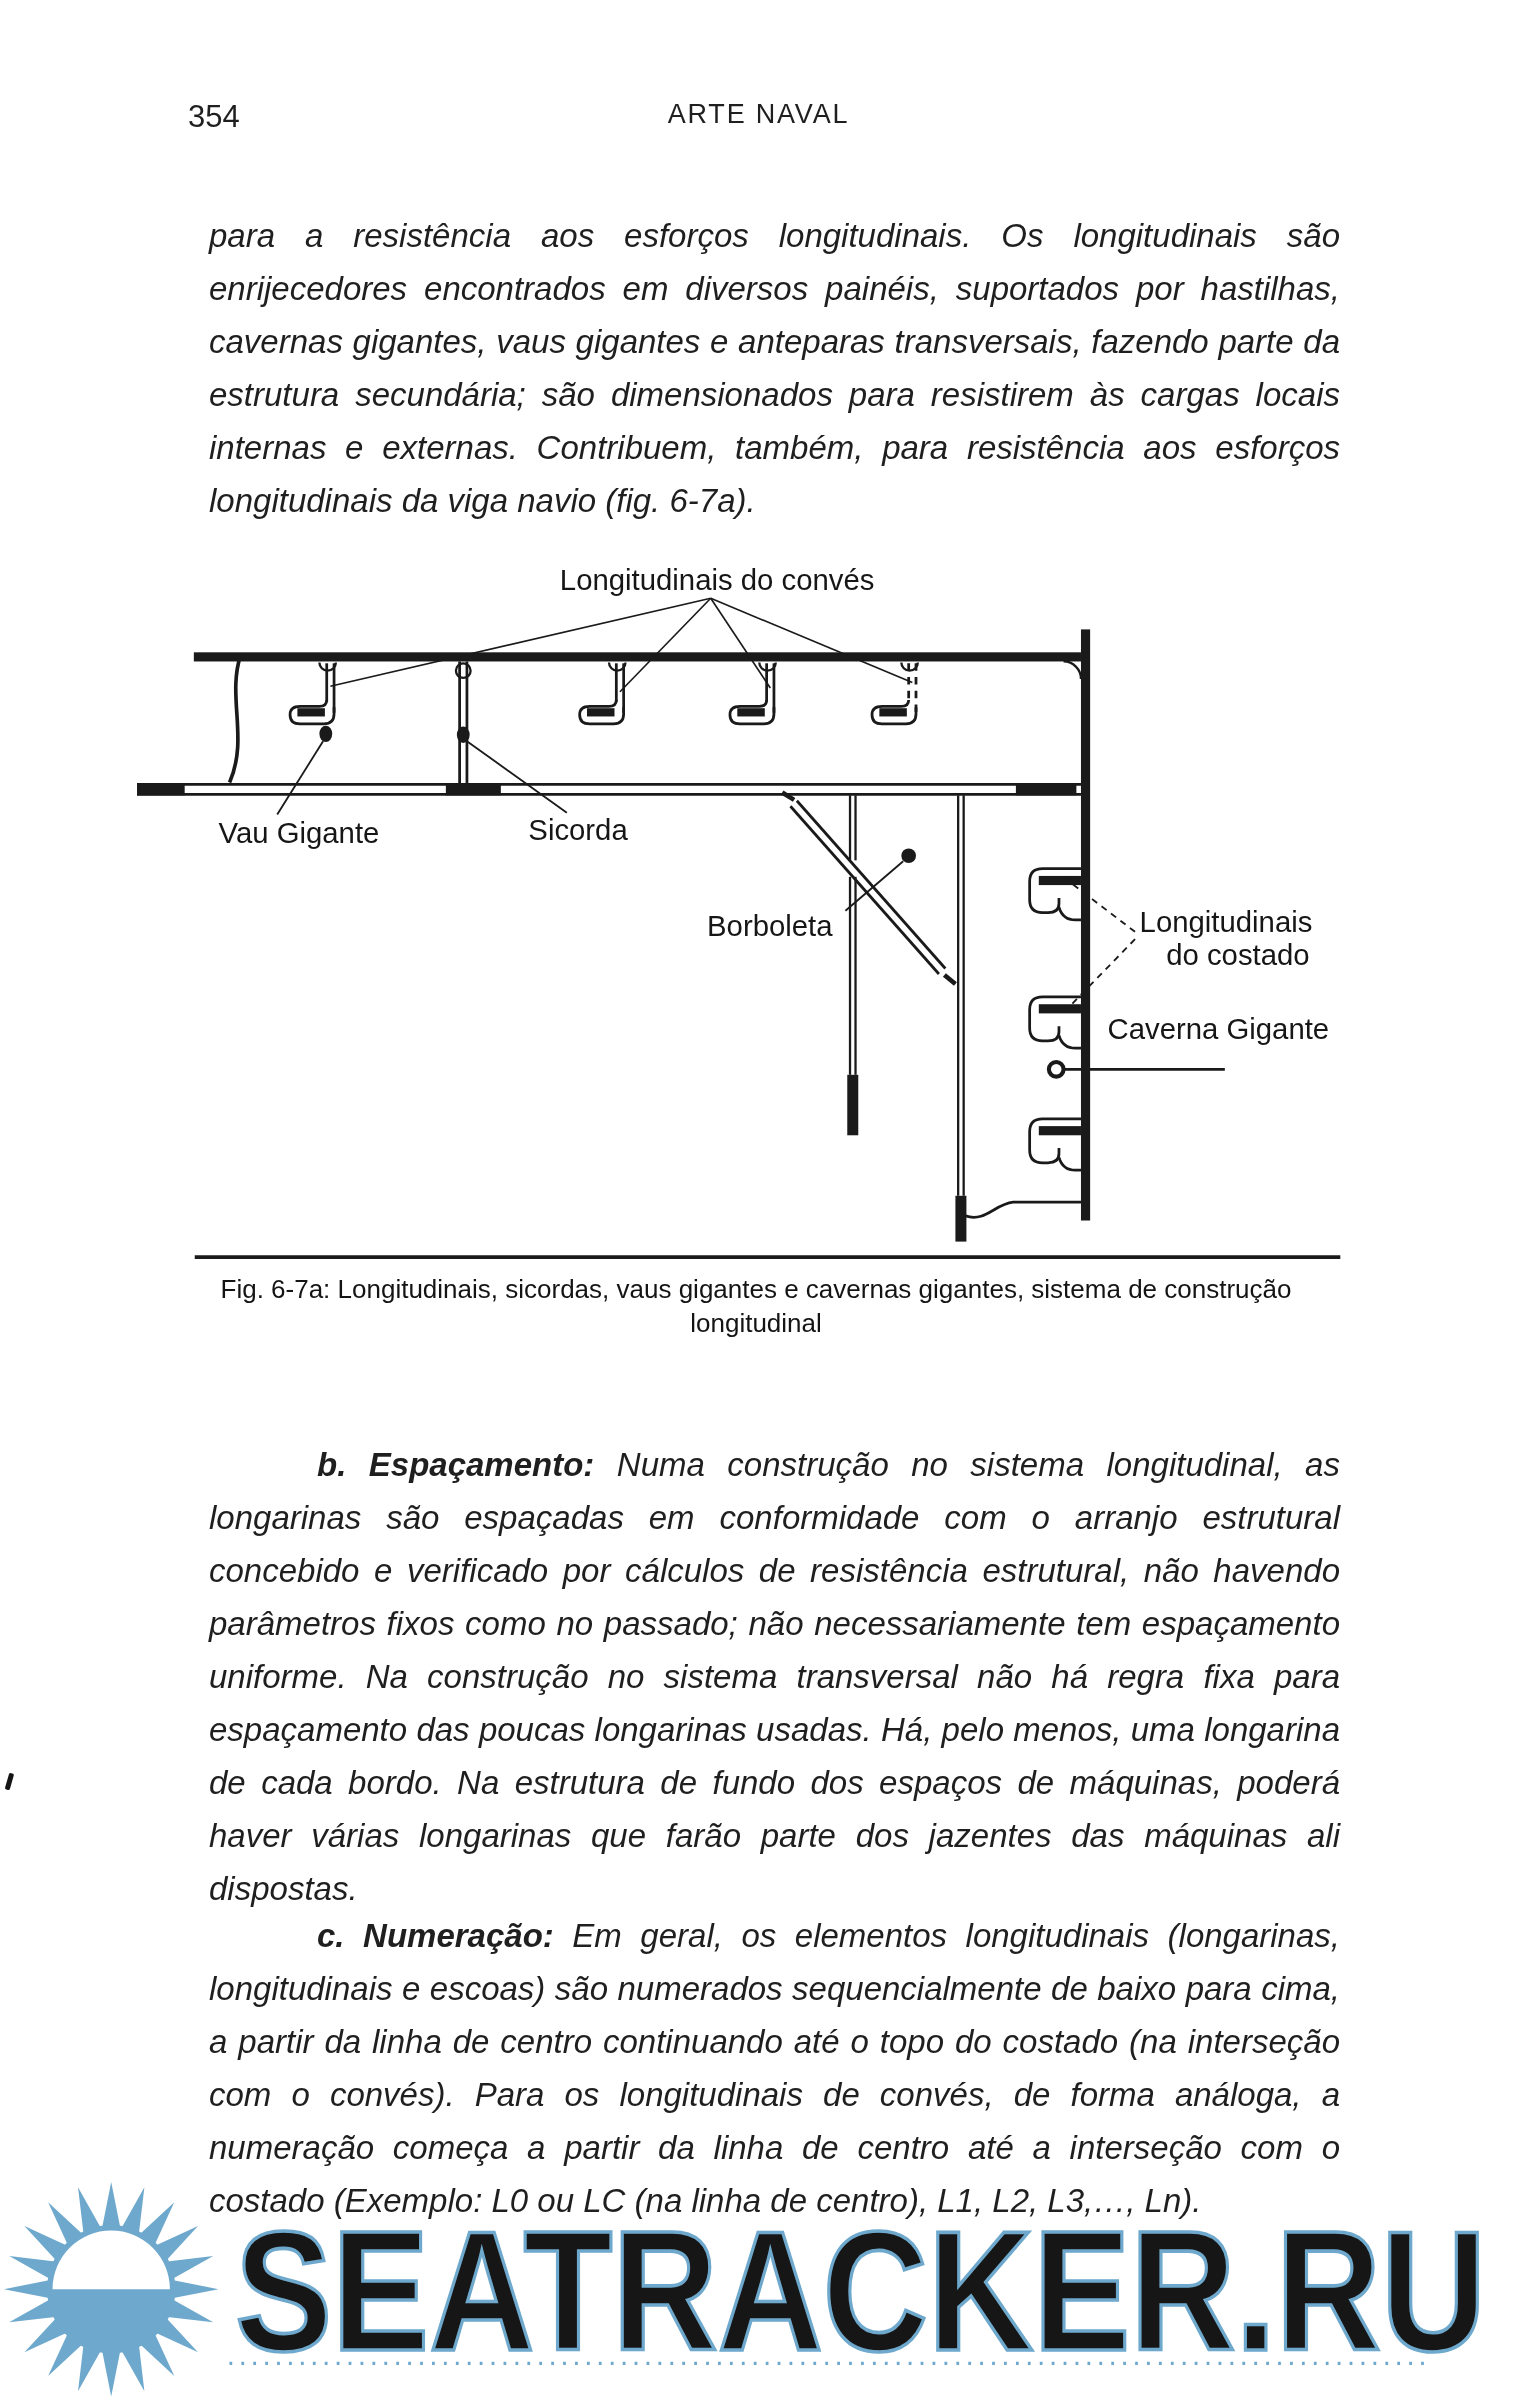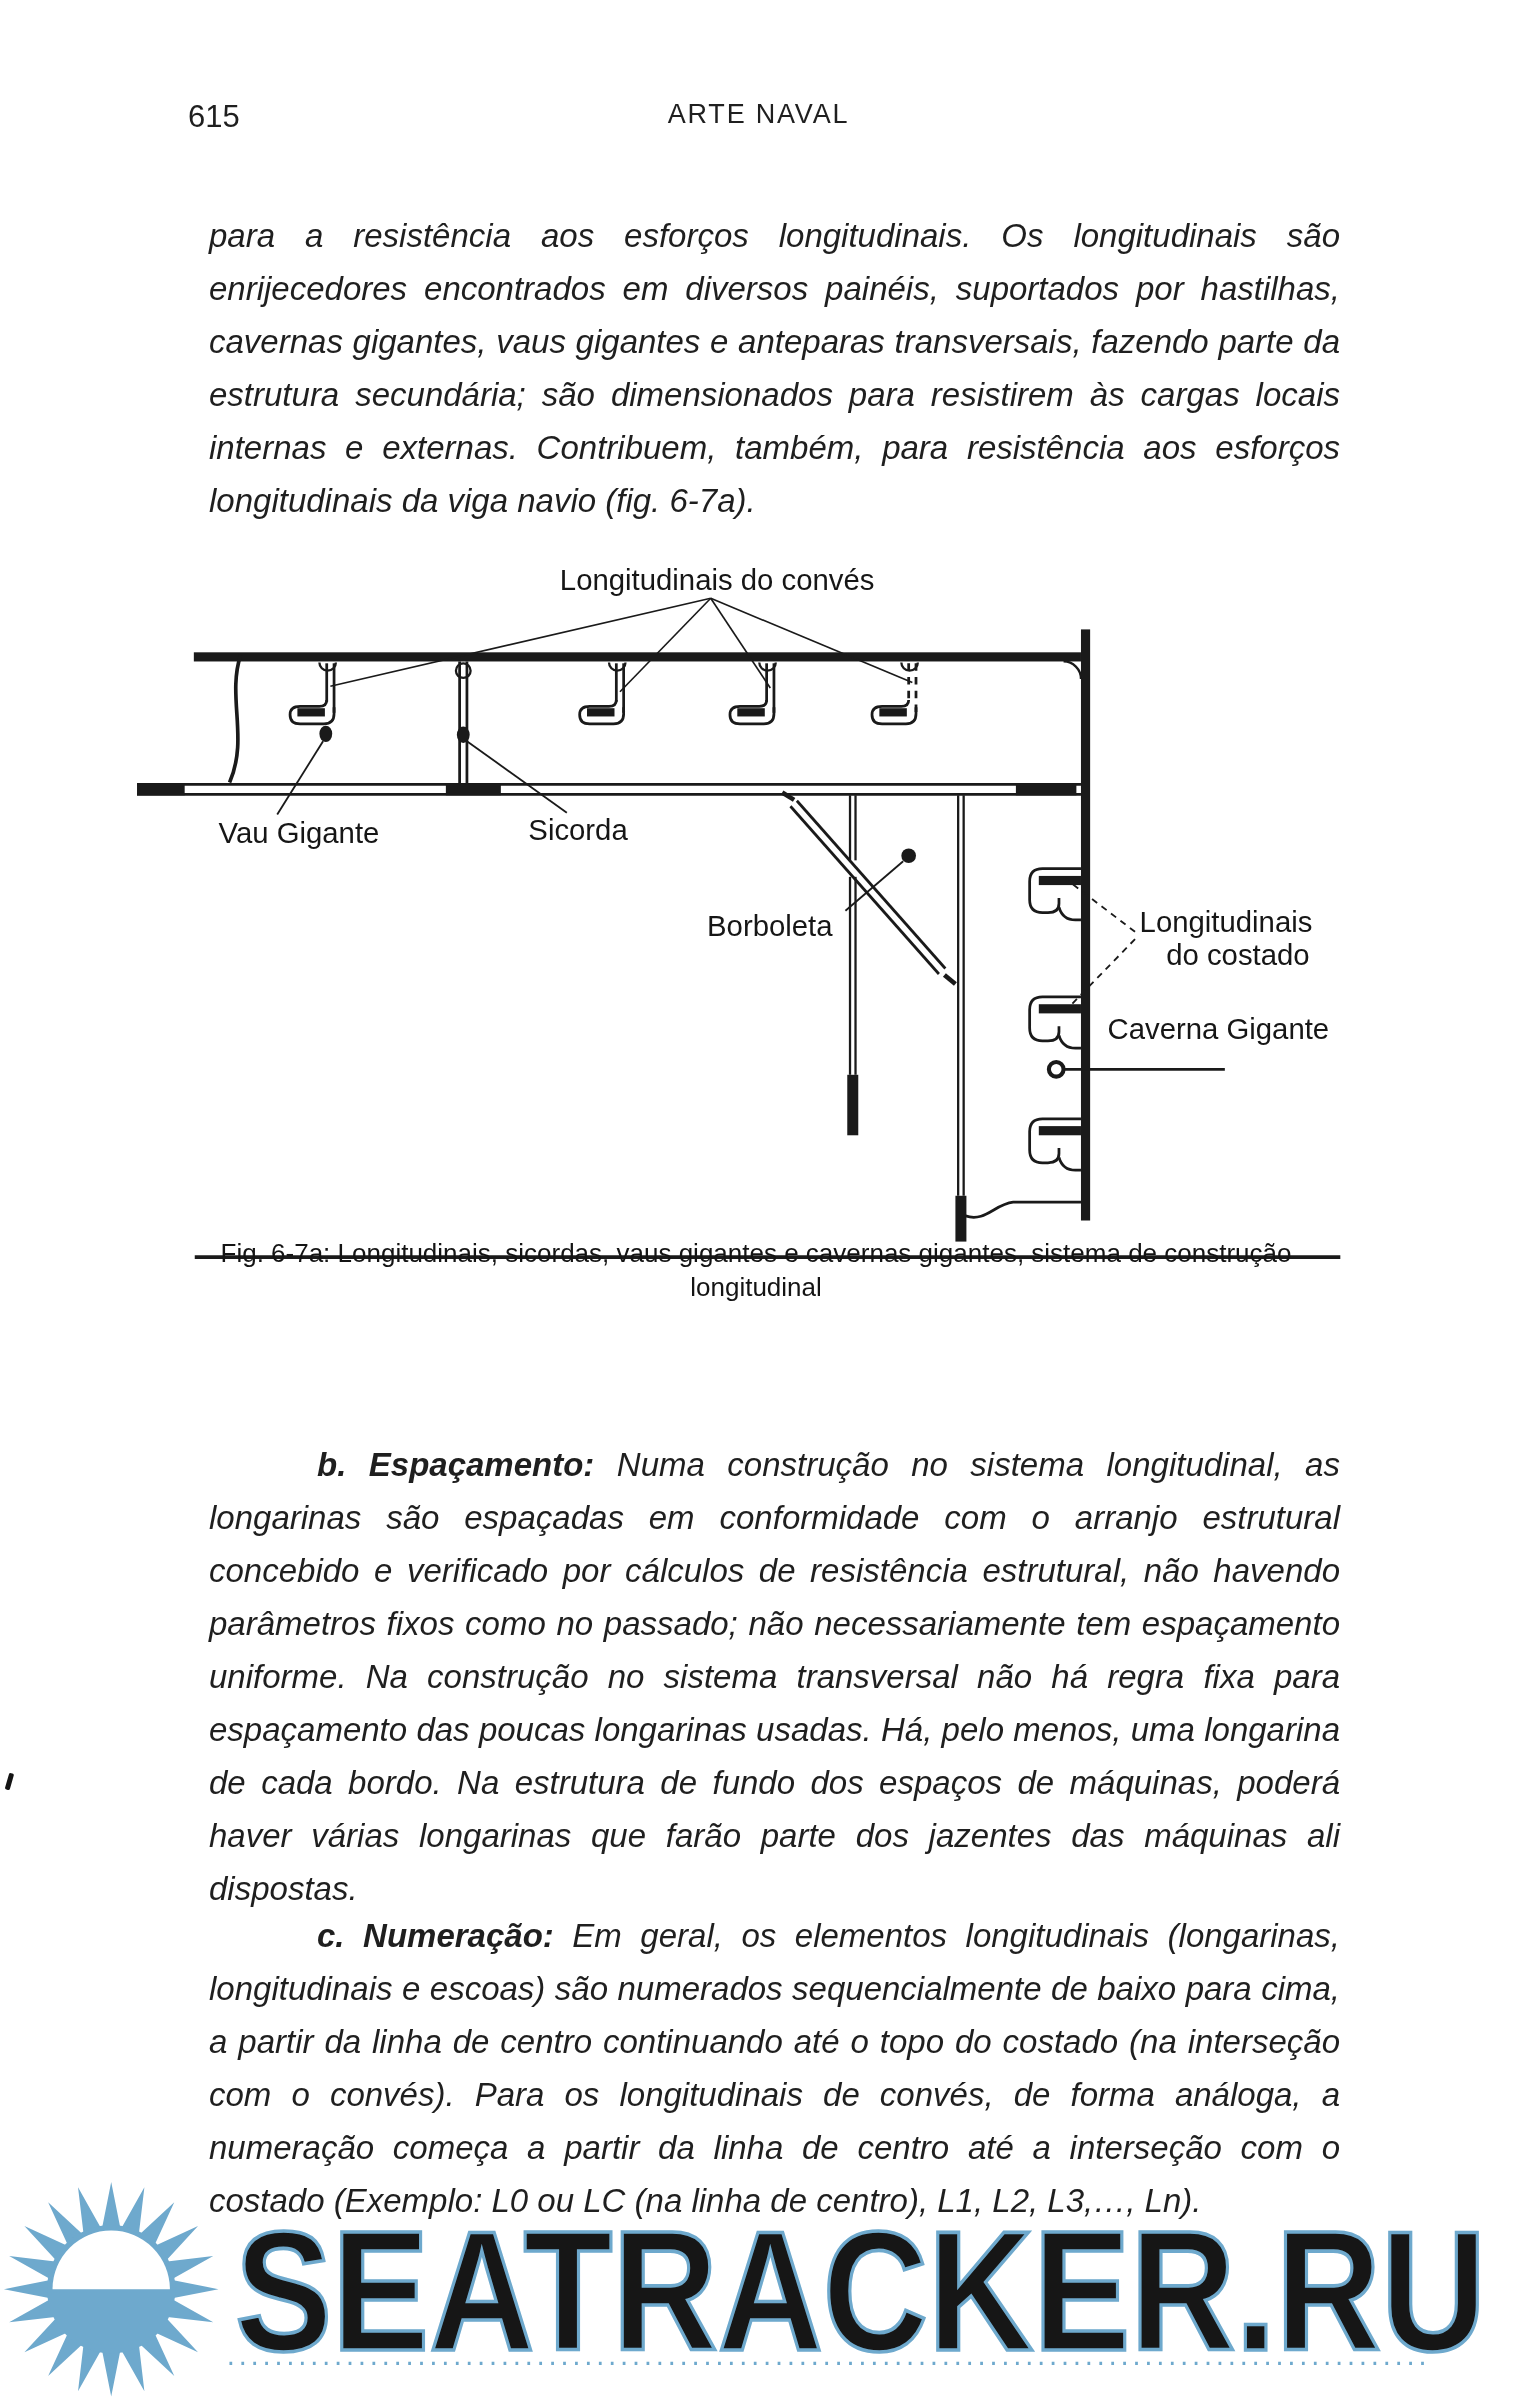--- a/index.html
+++ b/index.html
@@ -11,35 +11,35 @@
   .hdr-num   { position:absolute; left:188px; top:99px; font-size:31px; }
   .hdr-title { position:absolute; left:193px; top:99px; width:1131px;
                text-align:center; font-size:27px; letter-spacing:1.8px; }
   .body-par  { position:absolute; left:209px; width:1131px;
                font-size:33px; line-height:53px; text-align:justify;
                text-justify:inter-word;font-style:italic; }
   #par-intro { top:176px; }
   #par-b     { top:1390px; text-indent:108px;margin-top:48px; }
   #par-c     { top:1876px; text-indent:108px; }
   .lead      { font-weight:bold; }
-  .fig-caption { position:absolute; left:183px; top:1236px; width:1146px;
+  .fig-caption { position:absolute; left:183px; top:1272px; width:1146px;
                  text-align:center; font-size:26px; line-height:34px;
                  color:#141414; }
   .fig-caption div { white-space:nowrap; }
   .stray-mark { position:absolute; left:7.3px; top:1773px; width:4.6px; height:16.5px;
                 background:#141414; transform:rotate(16deg); border-radius:1.8px; }
   svg text { font-family:"Liberation Sans", sans-serif; fill:#161616; }
   .dlab { font-size:32px; }
 </style>
 </head>
 <body>
 
 <div class="page">
 
-  <div class="hdr-num">615</div>
+  <div class="hdr-num">354</div>
   <div class="hdr-title">ARTE NAVAL</div>
 
   <p class="body-par" id="par-intro">para a resistência aos esforços longitudinais. Os longitudinais são enrijecedores encontrados em diversos painéis, suportados por hastilhas, cavernas gigantes, vaus gigantes e anteparas transversais, fazendo parte da estrutura secundária; são dimensionados para resistirem às cargas locais internas e externas. Contribuem, também, para resistência aos esforços longitudinais da viga navio (fig. 6-7a).</p>
 
   <svg style="position:absolute; left:0; top:546px;" width="1514" height="724" viewBox="0 595 1651 790" xmlns="http://www.w3.org/2000/svg">
 
     <defs>
 
       <g id="deck-long">
         <path class="web" d="M44,2 V44" stroke="#1a1a1a" stroke-width="3" fill="none"></path>

